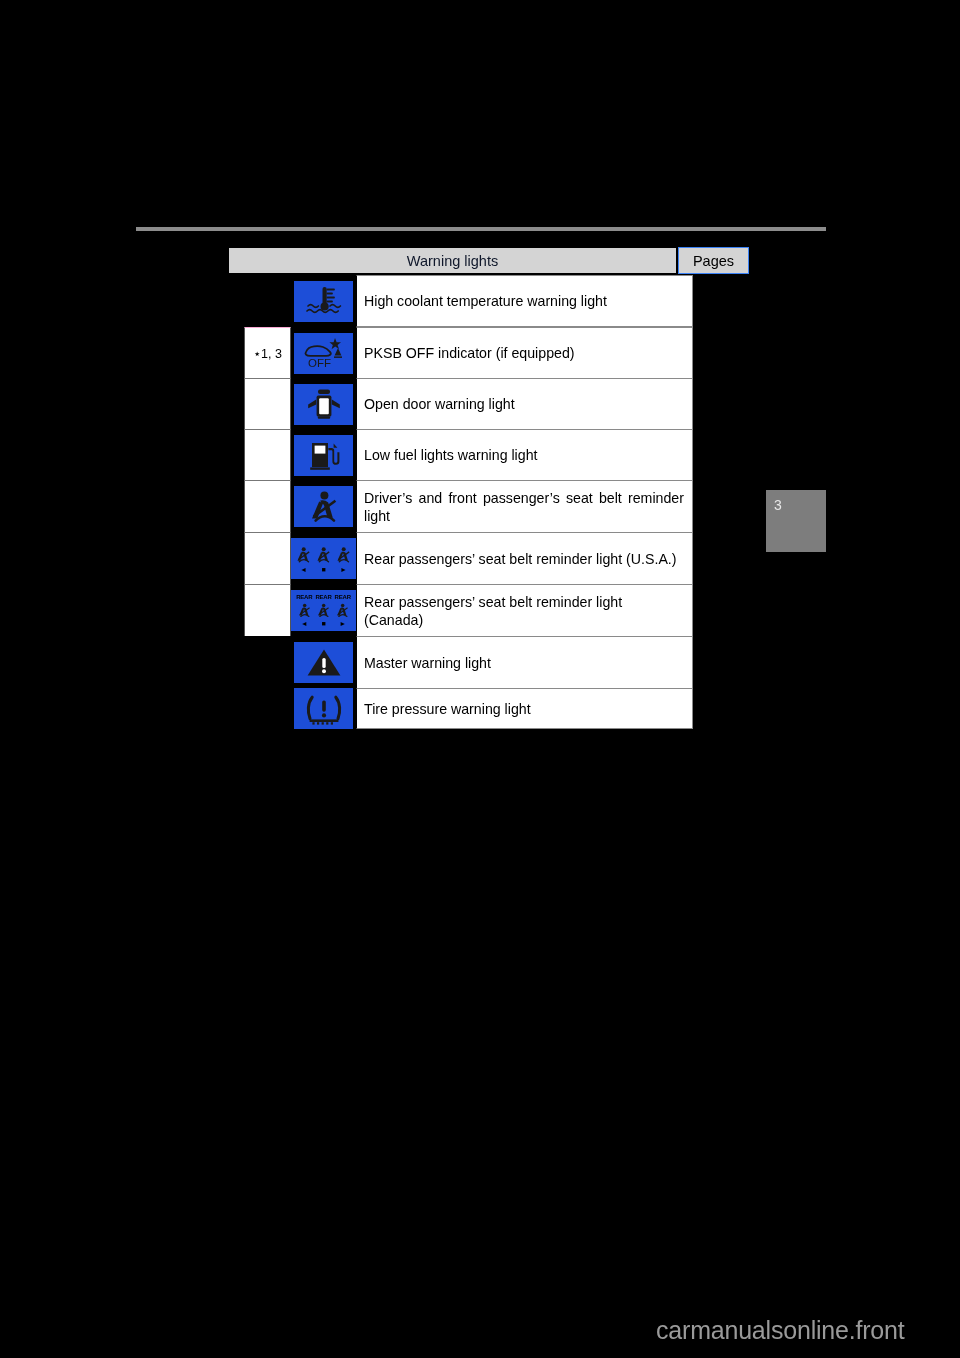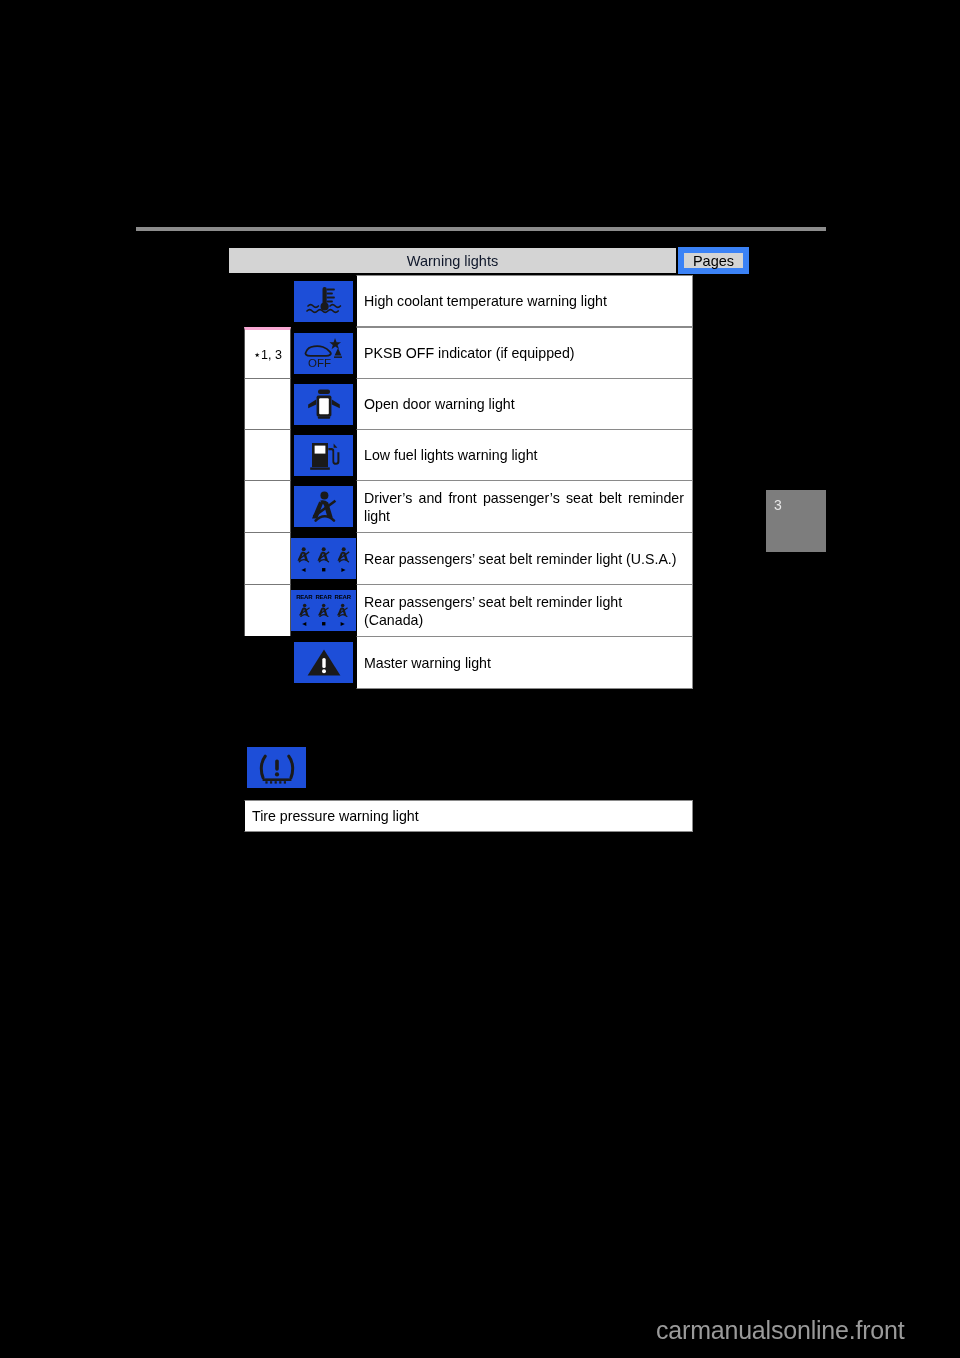--- a/index.html
+++ b/index.html
@@ -65,21 +65,21 @@
     display: flex;
     align-items: center;
     justify-content: center;
     font-size: 14.5px;
     color: #0f172a;
   }
   .hdr-pages {
     width: 71px;
     margin-left: 1px;
     background: #d4d4d4;
-    border: 6px solid #3b82f6;
+    border: 1px solid #3b82f6;
     display: flex;
     align-items: center;
     justify-content: center;
     font-size: 14.5px;
     color: #000;
   }
 
   .body-rows { margin-top: 1px; margin-left: 16px; }
 
   .row {
@@ -100,21 +100,21 @@
     font-size: 12.5px;
     color: #000;
   }
   .fn-cell.white {
     background: #ffffff;
     border-left: 1px solid #555;
     border-right: 1px solid #555;
     border-top: 1px solid #777;
     border-bottom: 1px solid #777;
   }
-  .fn-cell.white.first { border-top: 3px solid #f9a8d4; }
+  .fn-cell.white.first { border-top: 1px solid #f9a8d4; }
   .fn-cell.white.last  { border-bottom: 1px solid #555; }
 
   
   .icon-cell {
     width: 65px;
     flex: 0 0 65px;
     background: #000;
     display: flex;
     align-items: center;
     justify-content: center;
@@ -409,21 +409,21 @@
               <rect x="16.3" y="11" width="3.4" height="10" rx="1.6" fill="#ffffff"></rect>
               <circle cx="18" cy="24.3" r="2" fill="#ffffff"></circle>
             </svg>
           </div>
         </div>
         <div class="txt-cell">
           <span class="inner">Master warning light</span>
         </div>
       </div>
 
-      <div class="row" style="height:41px;margin-top:-1px;flex-direction:column;">
+      <div class="row" style="height:41px;margin-top:-1px;">
         <div class="fn-cell"></div>
         <div class="icon-cell">
           <div class="icon-box">
             <svg width="38" height="32" viewBox="0 0 38 32">
               <path d="M5 25.6 C2.4 19 2.6 10 7.2 4.2 M33 25.6 C35.6 19 35.4 10 30.8 4.2" fill="none" stroke="#1a1a1a" stroke-width="3" stroke-linecap="round"></path>
               <rect x="17.2" y="7.4" width="3.6" height="11.4" rx="1.7" fill="#1a1a1a"></rect>
               <circle cx="19" cy="22.4" r="2.1" fill="#1a1a1a"></circle>
               <rect x="4.6" y="26.4" width="28.8" height="2.6" fill="#1a1a1a"></rect>
               <g fill="#1a1a1a">
                 <rect x="7.4" y="29.2" width="2.2" height="2.4"></rect>

